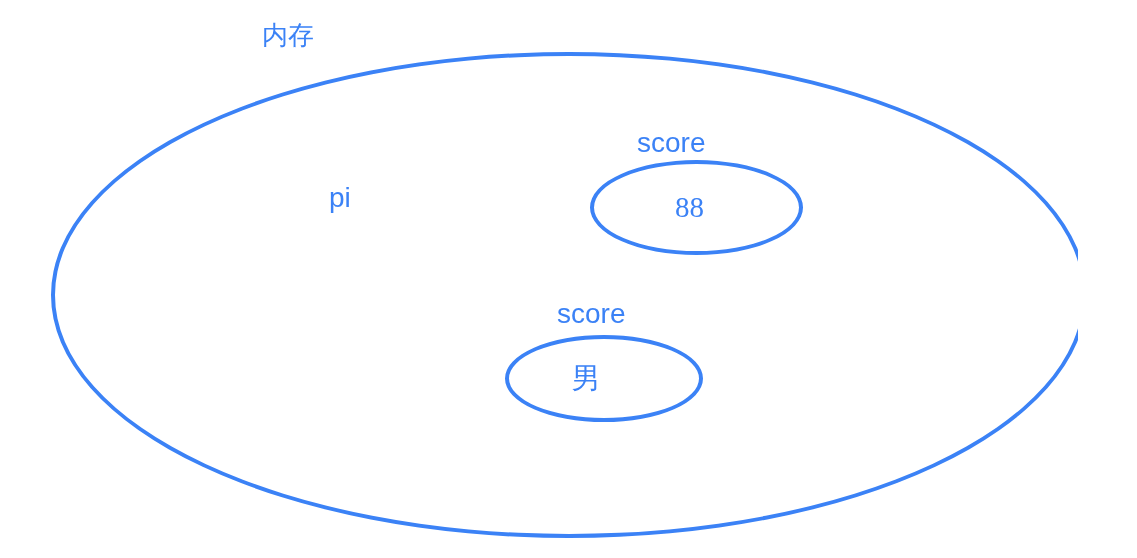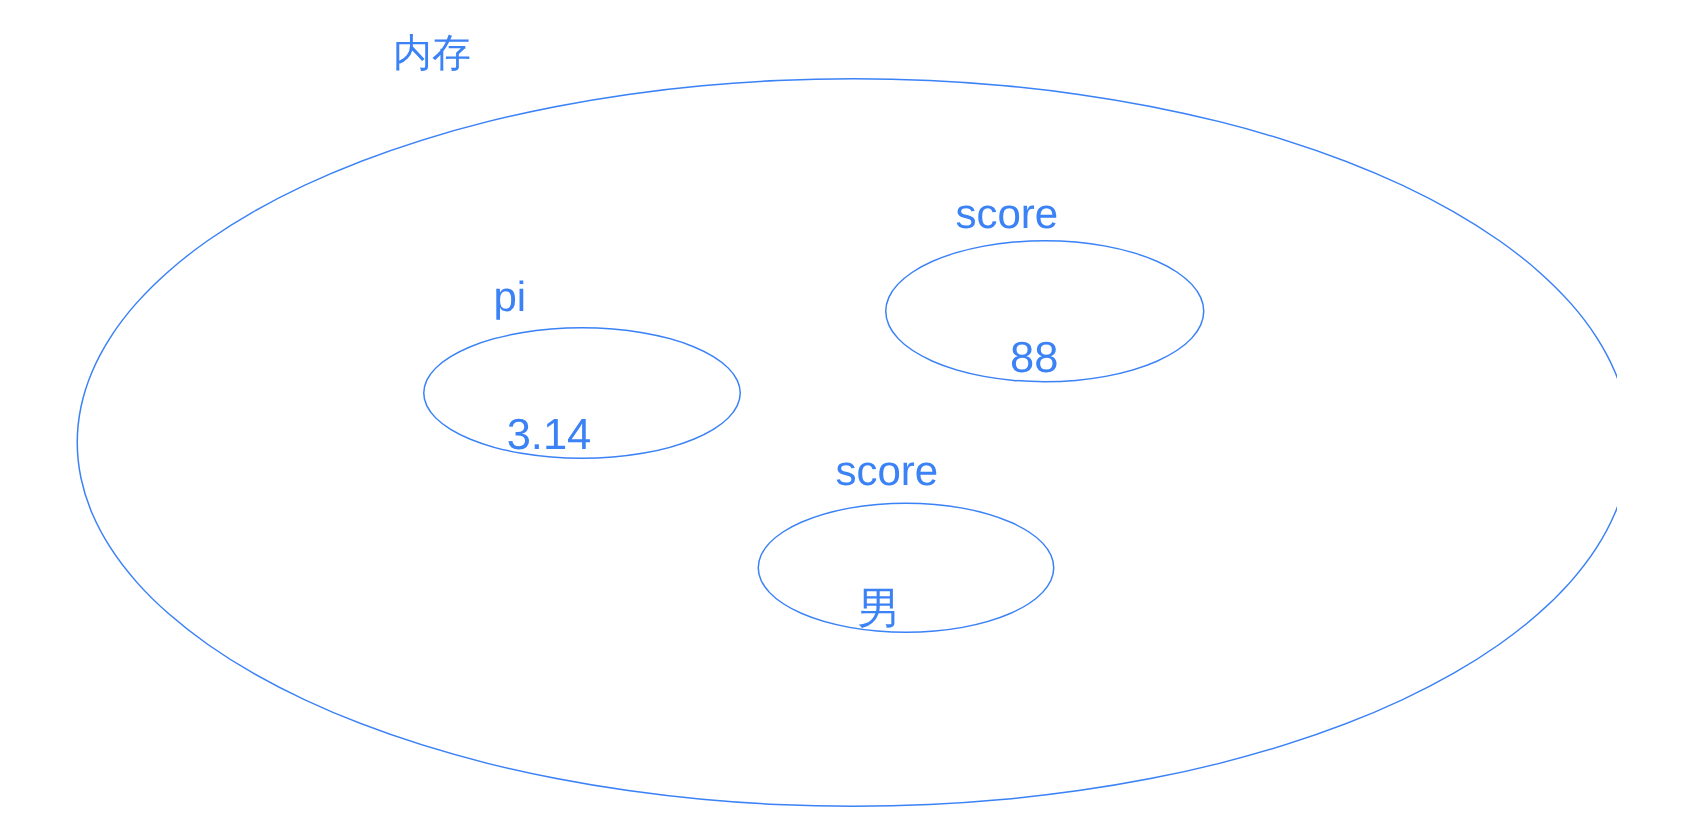--- a/index.html
+++ b/index.html
@@ -11,27 +11,28 @@
     position: relative;
     width: 1078px;
     height: 558px;
     background: #ffffff;
     font-family: "Liberation Sans", "DejaVu Sans", sans-serif;
     color: #3b82f6;
     overflow: hidden;
   }
   .ellipse {
     position: absolute;
-    border: 1px solid #3b82f6;
+    border: 4px solid #3b82f6;
     border-radius: 50%;
     background: transparent;
     box-sizing: border-box;
     display: flex;
-    align-items: flex-end;
+    align-items: center;
     justify-content: center;
+    font-family: Liberation Serif, serif;
   }
   .outer-ellipse {
     left: 51px;
     top: 52px;
     width: 1036px;
     height: 486px;
   }
   .diagram-title {
     position: absolute;
     left: 262px;
@@ -66,23 +67,20 @@
 </head>
 <body>
 
 <div class="canvas">
 
   <div class="diagram-title">内存</div>
 
   <div class="ellipse outer-ellipse"></div>
 
   <div class="var-label pi">pi</div>
-  <div class="ellipse var-ellipse pi">
-    <span class="var-value">3.14</span>
-  </div>
 
   <div class="var-label score">score</div>
   <div class="ellipse var-ellipse score">
     <span class="var-value">88</span>
   </div>
 
   <div class="var-label gender">score</div>
   <div class="ellipse var-ellipse gender">
     <span class="var-value">男</span>
   </div>

